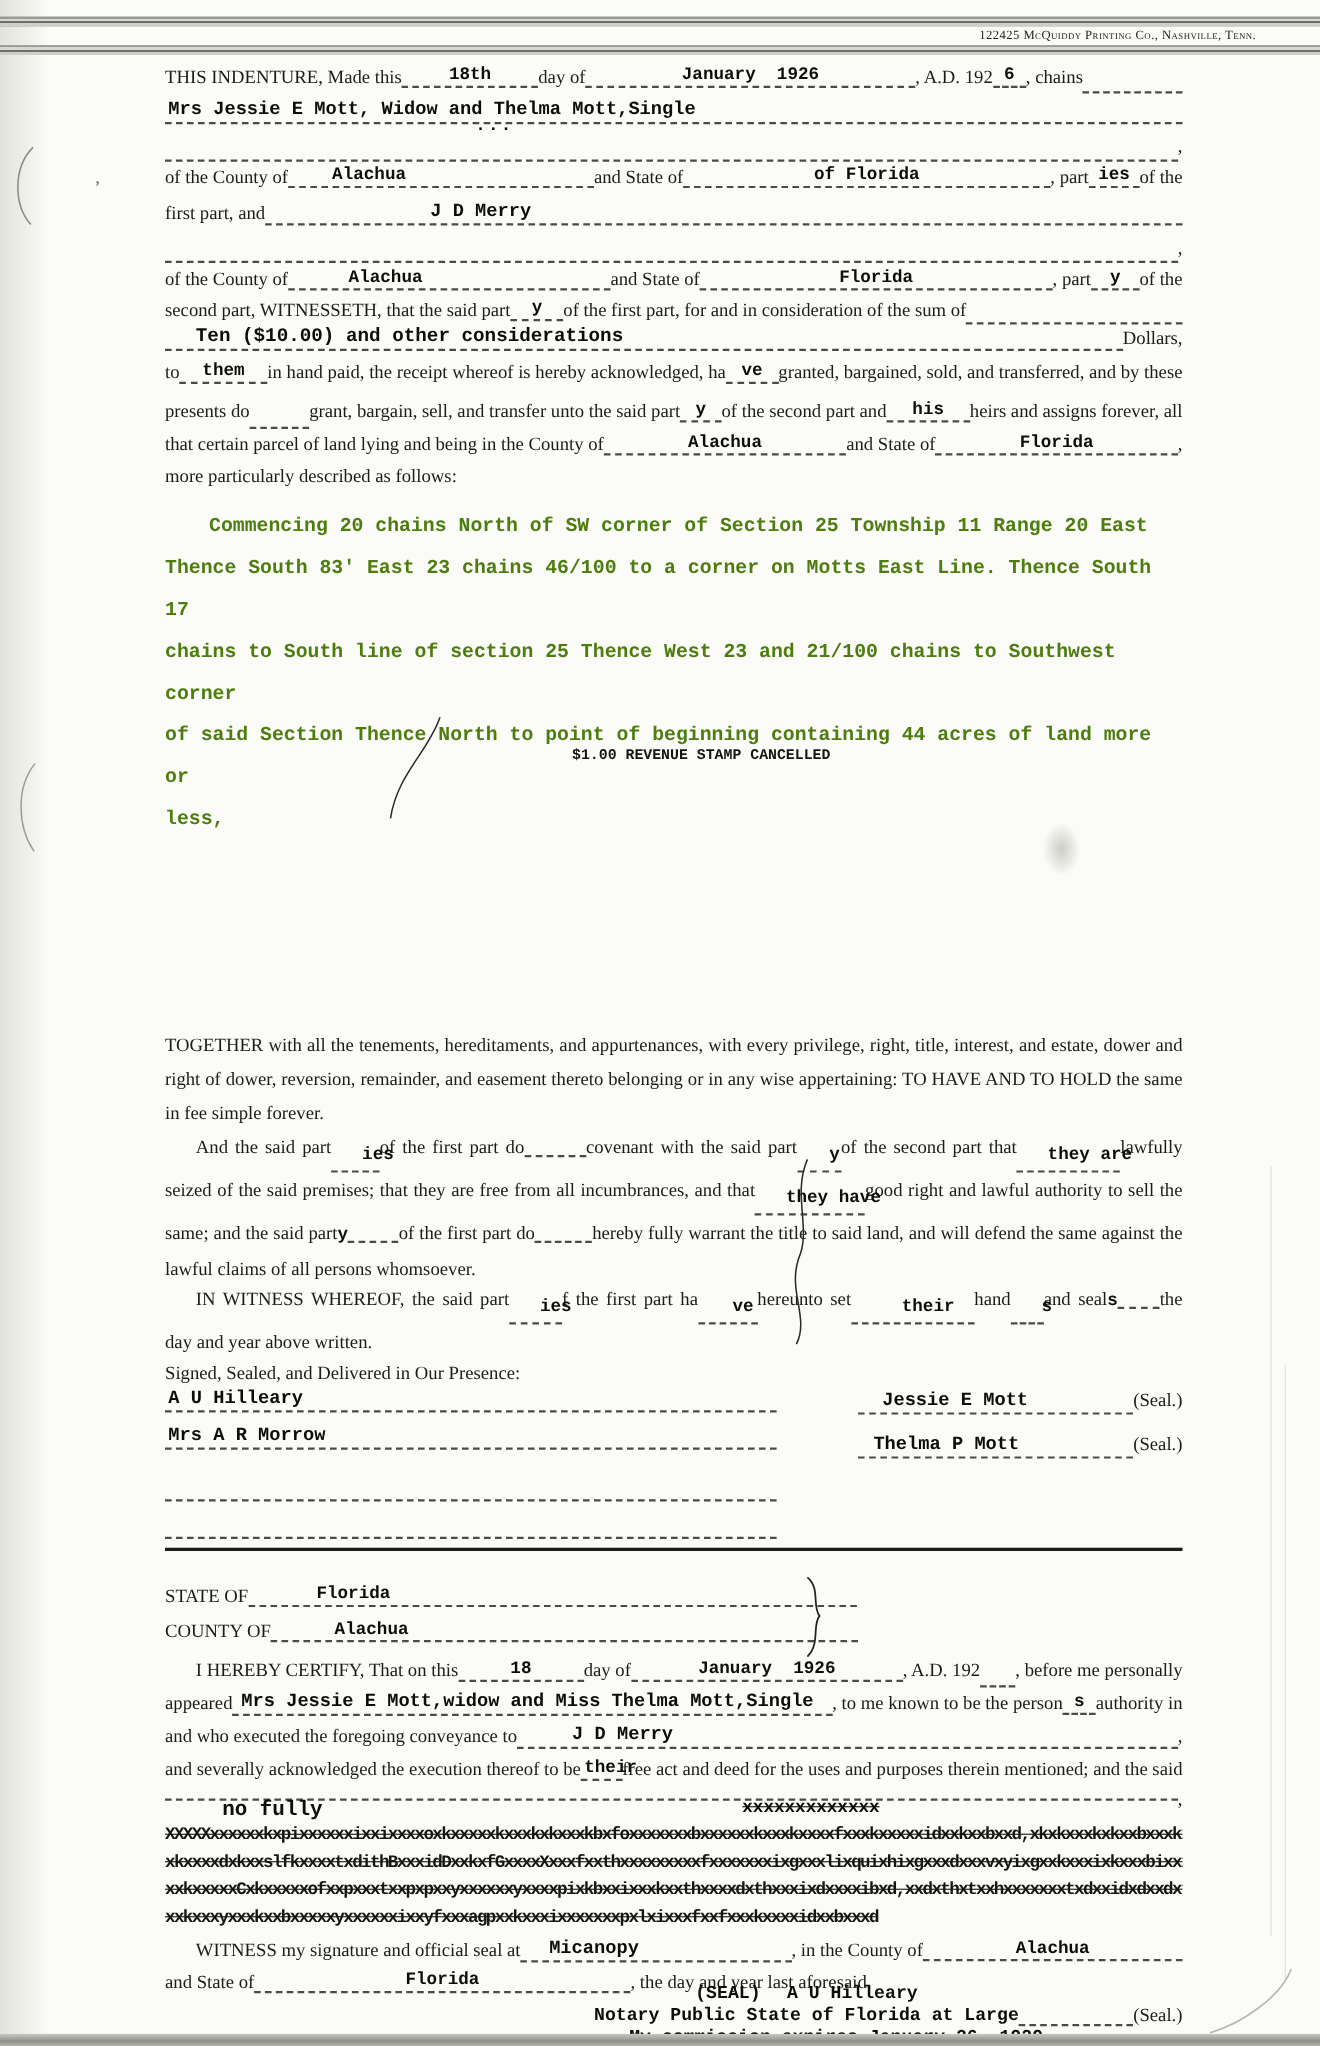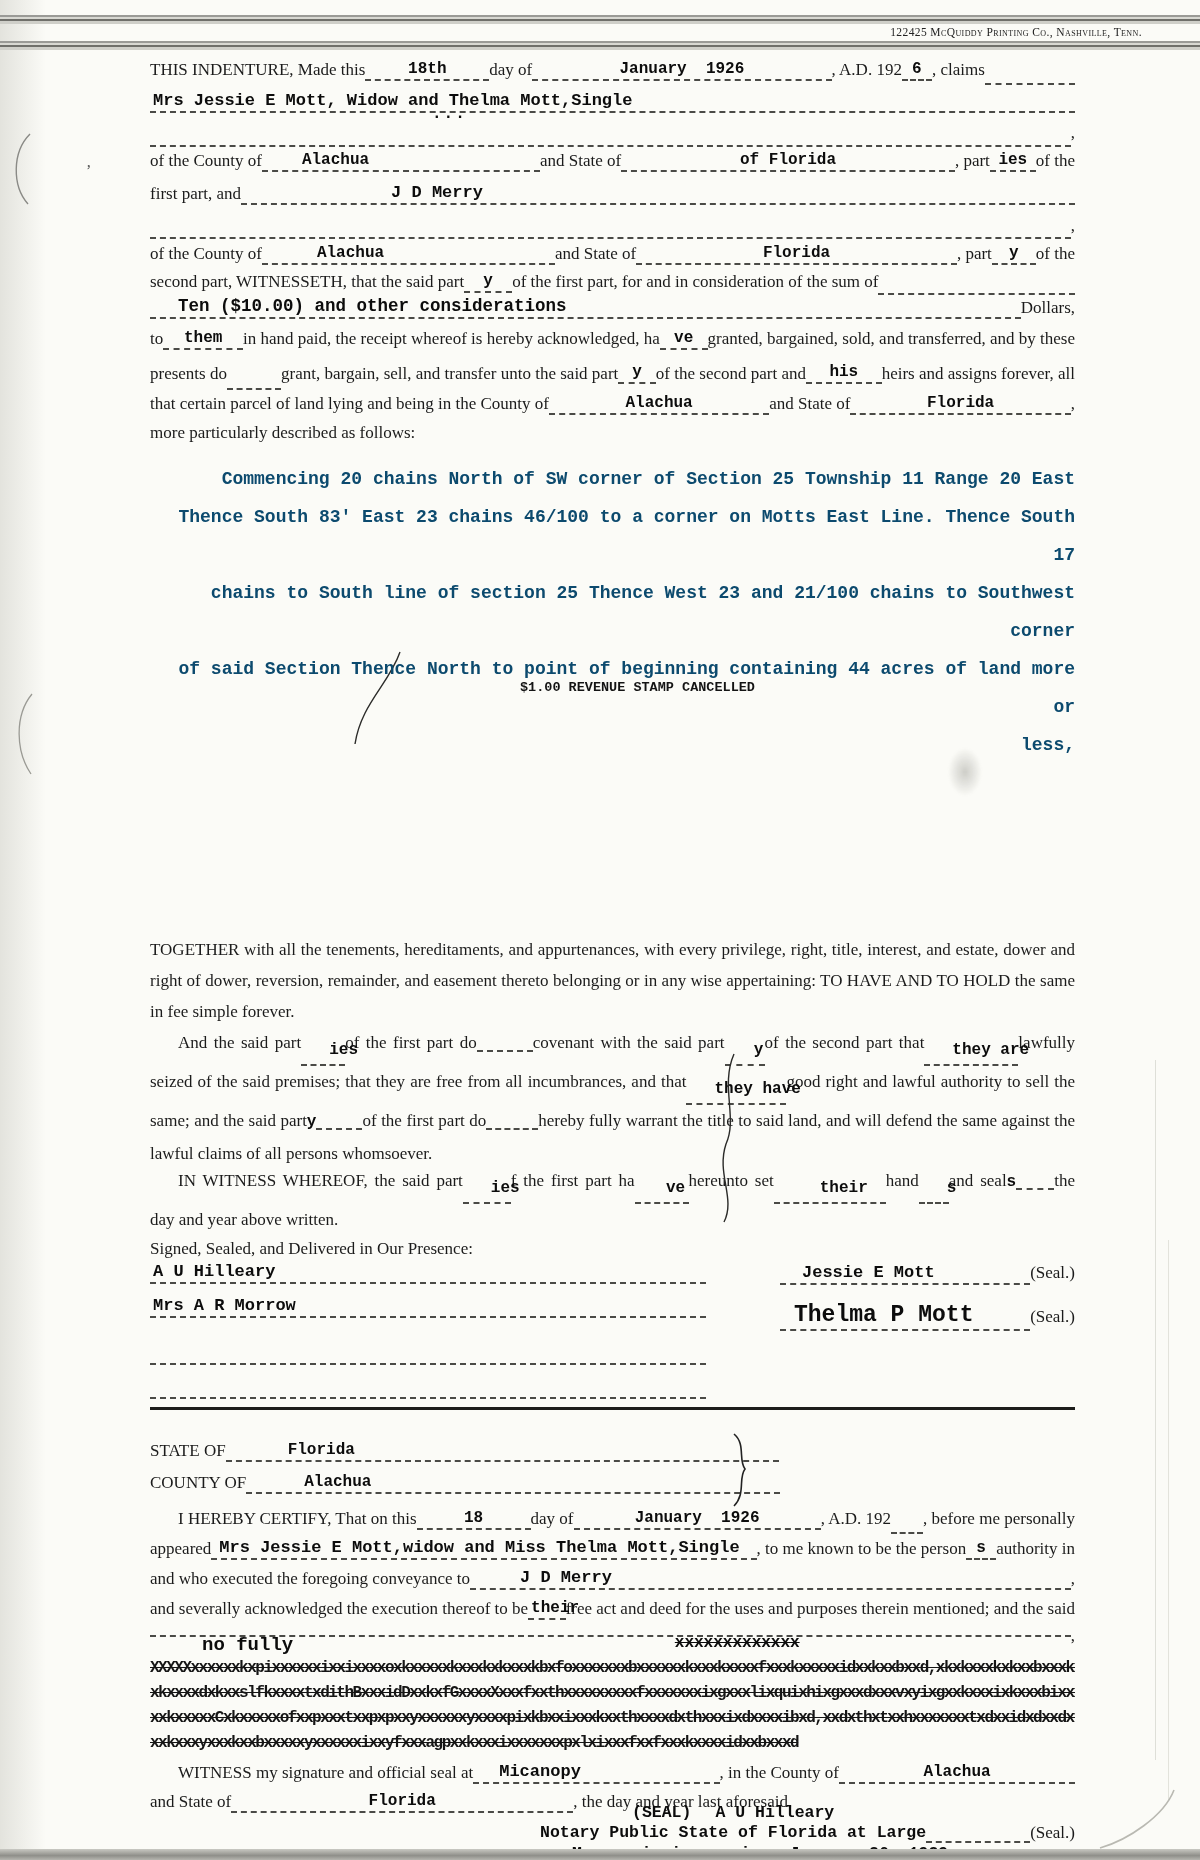--- a/index.html
+++ b/index.html
@@ -25,21 +25,21 @@
   .fill .tw{position:relative;top:-1px;}
   .grow{flex:1 1 auto;min-width:30px;}
   .g5{flex:.5 1 auto}
   .ef{align-self:flex-end;height:12px;}
   .tl{text-align:left}
   .para{font-size:17px;line-height:31px;text-align:justify;}
   .ind{text-indent:28px;}
   .ifill{display:inline-block;border-bottom:2px dashed #4a4a46;vertical-align:-4px;text-align:center;}
   .ifill .tw{position:relative;top:2px;}
   .twblock{font-family:"Liberation Mono",monospace;font-weight:700;font-size:18px;line-height:38px;
-        white-space:pre-line;color:#0c4a6e;text-indent:40px;margin-top:12px;text-align:right;}
+        white-space:pre-line;color:#4d7c0f;text-indent:40px;margin-top:12px;}
   .stamp{position:absolute;left:520px;top:680px;font-family:"Liberation Mono",monospace;
         font-weight:700;font-size:13.5px;color:#141414;}
   .art{position:absolute;}
   .rule{height:3px;background:#1d1d1b;}
   .xline{font-family:"Liberation Mono",monospace;font-weight:700;font-size:16px;line-height:25px;
         letter-spacing:-1.5px;color:#151515;text-decoration:line-through;white-space:nowrap;overflow:hidden;}
   .xinl{text-decoration:line-through;}
   .sigwrap{display:flex;margin-top:4px;}
   .sigl{width:556px;}
   .sigr{width:295px;margin-left:74px;}
@@ -82,21 +82,21 @@
 
   <div class="doc">
 
     <div class="ln" style="height:30px">
       <span class="p">THIS INDENTURE, Made this</span>
       <span class="fill" style="width:118px"><span class="tw">18th</span></span>
       <span class="p">day of</span>
       <span class="fill grow"><span class="tw">January  1926</span></span>
       <span class="p">, A.D. 192</span>
       <span class="fill" style="width:22px"><span class="tw">6</span></span>
-      <span class="p">, claims</span>
+      <span class="p">, chains</span>
       <span class="fill g5 ef"></span>
     </div>
     <div class="ln" style="height:34px;position:relative">
       <span class="fill grow tl"><span class="tw" style="font-size:17px">Mrs Jessie E Mott, Widow and Thelma Mott,Single</span></span>
       <span class="tw dots">...</span>
     </div>
     <div class="ln" style="height:28px">
       <span class="fill grow ef"></span>
       <span class="p">,</span>
     </div>
@@ -194,21 +194,21 @@
         <div class="sigline">
           <span class="fill grow ef"></span>
           </div>
       </div>
       <div class="sigr">
         <div class="sealline" style="height:40px">
           <span class="fill grow tl" style="padding-left:22px"><span class="tw" style="font-size:17px">Jessie E Mott</span></span>
           <span class="p">(Seal.)</span>
           </div>
         <div class="sealline" style="height:48px">
-          <span class="fill grow tl" style="padding-left:14px"><span class="tw" style="font-size:23px">Thelma P Mott</span></span>
+          <span class="fill grow tl" style="padding-left:14px"><span class="tw" style="font-size:17px">Thelma P Mott</span></span>
           <span class="p">(Seal.)</span>
           </div>
       </div>
     </div>
 
     <div class="rule" style="margin-top:8px"></div>
 
     <div style="position:relative">
       <div class="ln" style="height:30px;margin-top:26px">
         <span class="p">STATE OF</span>

